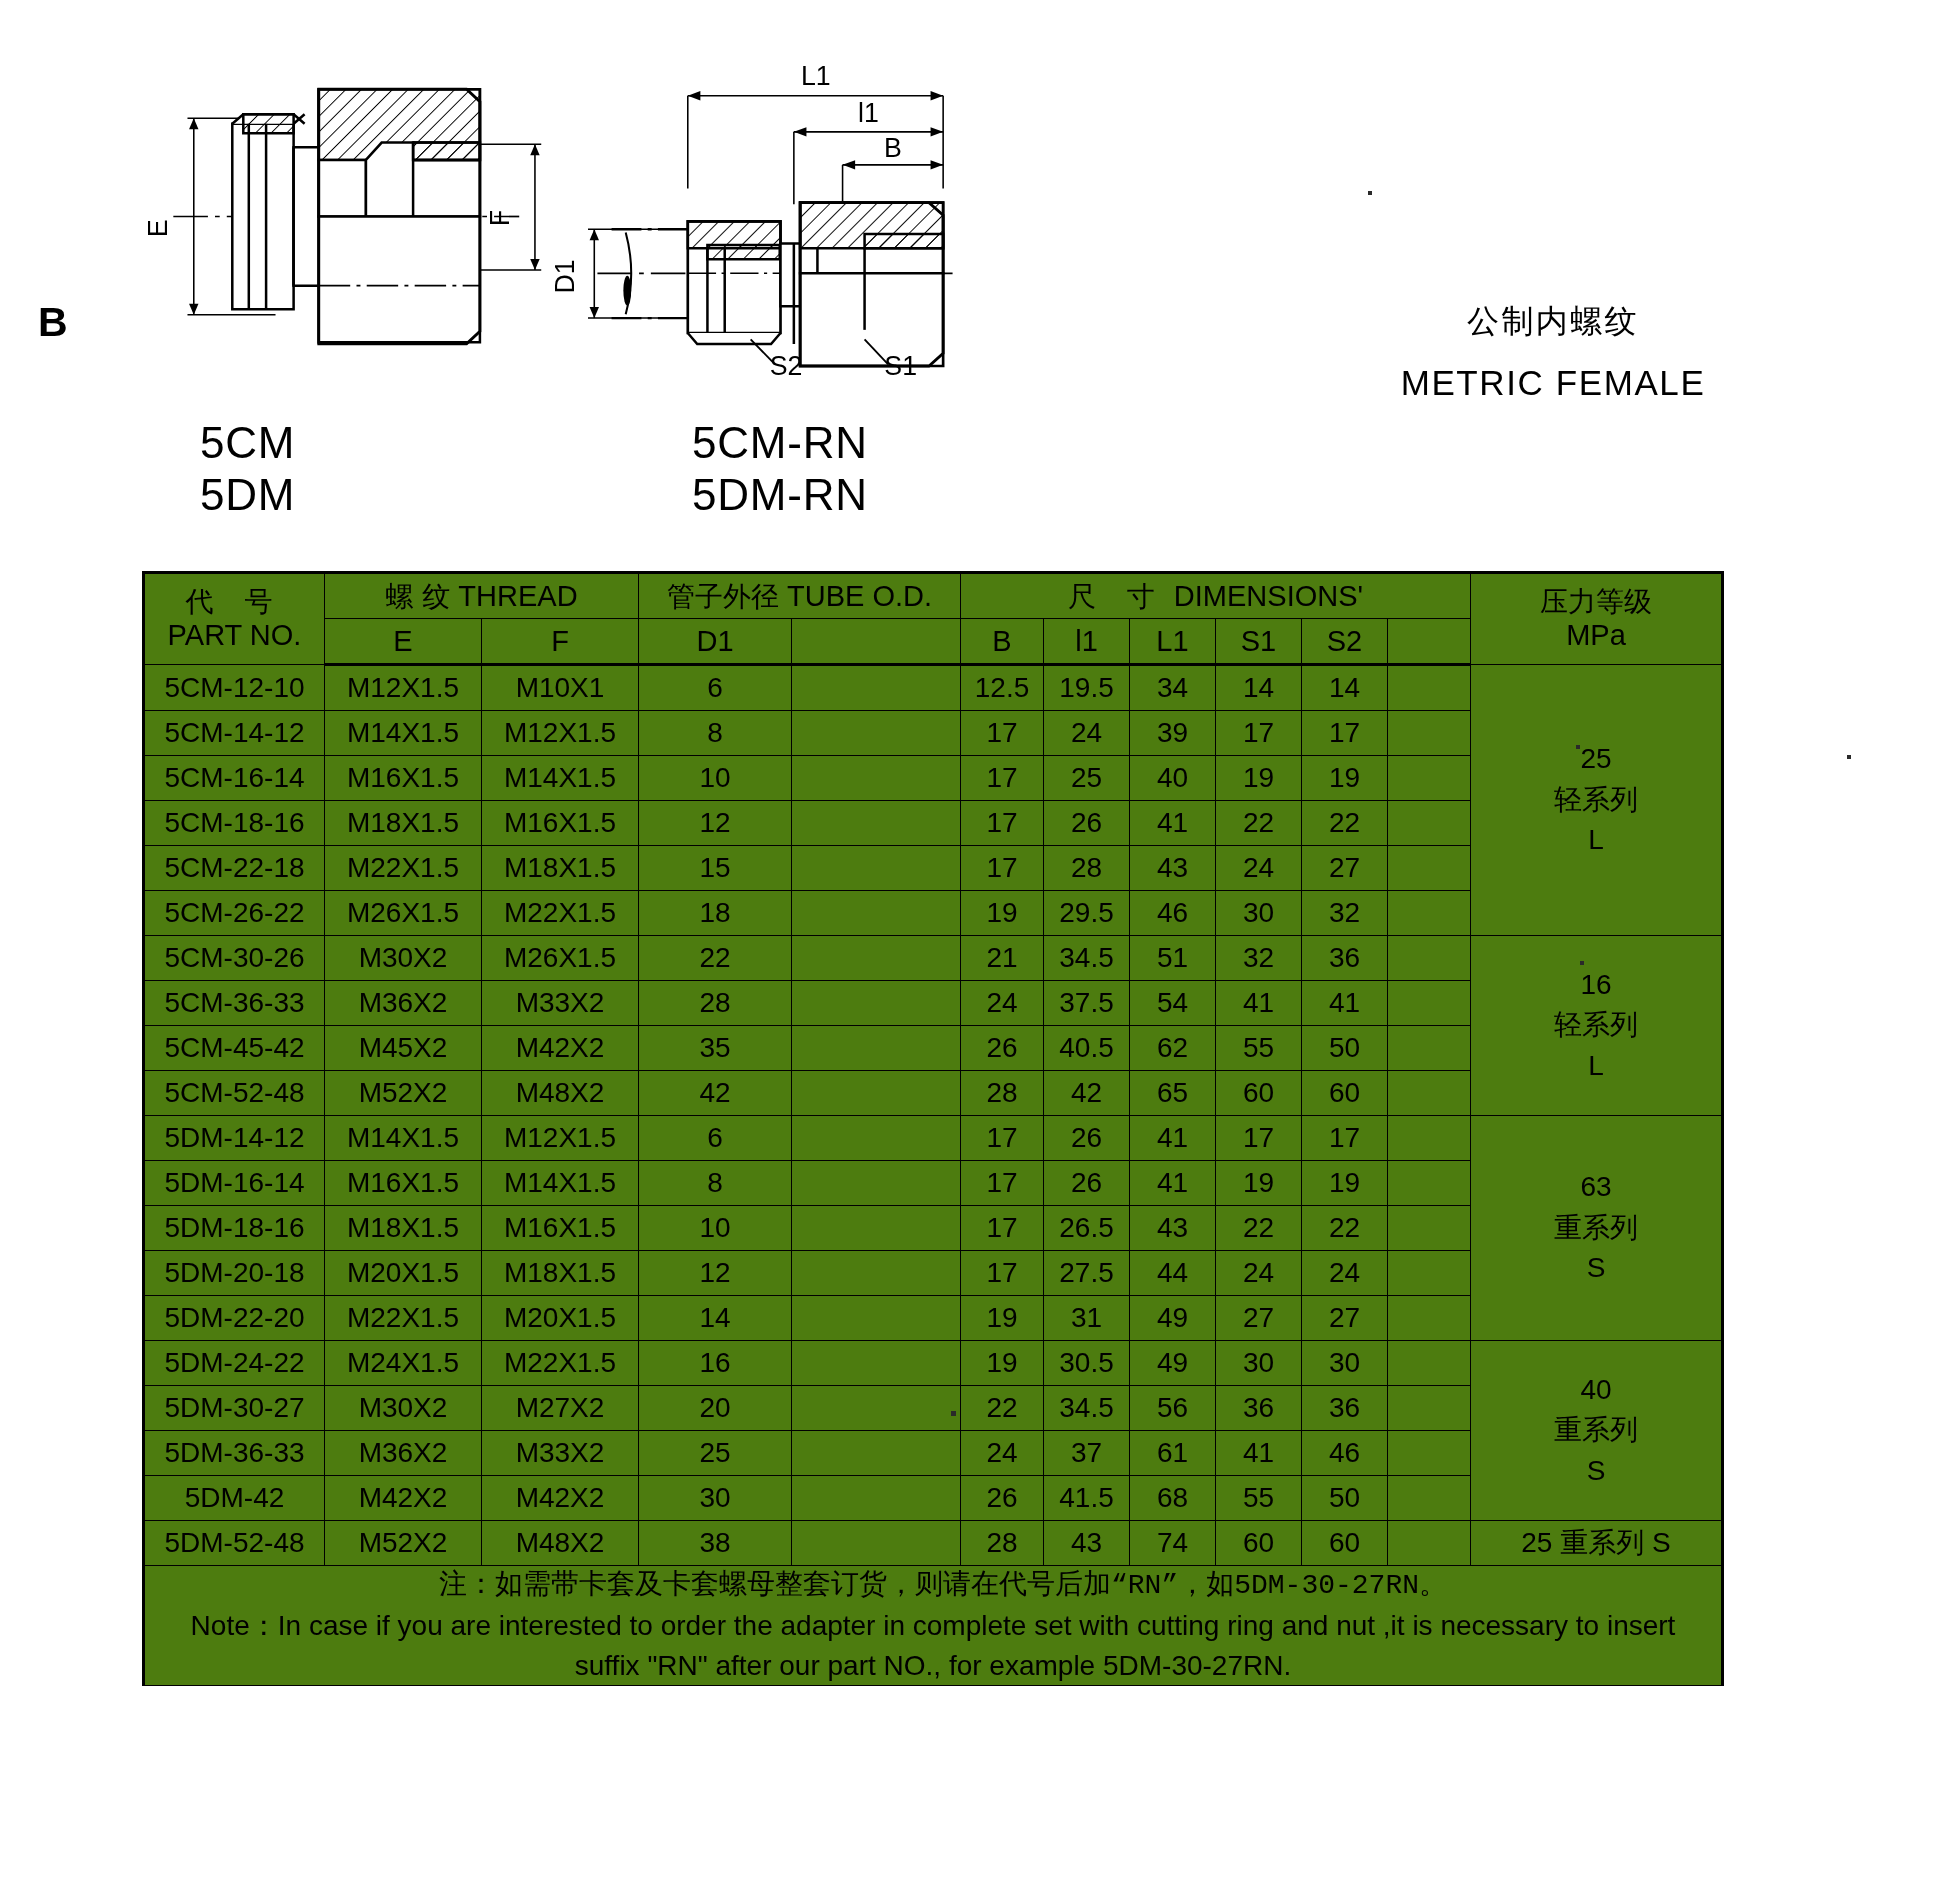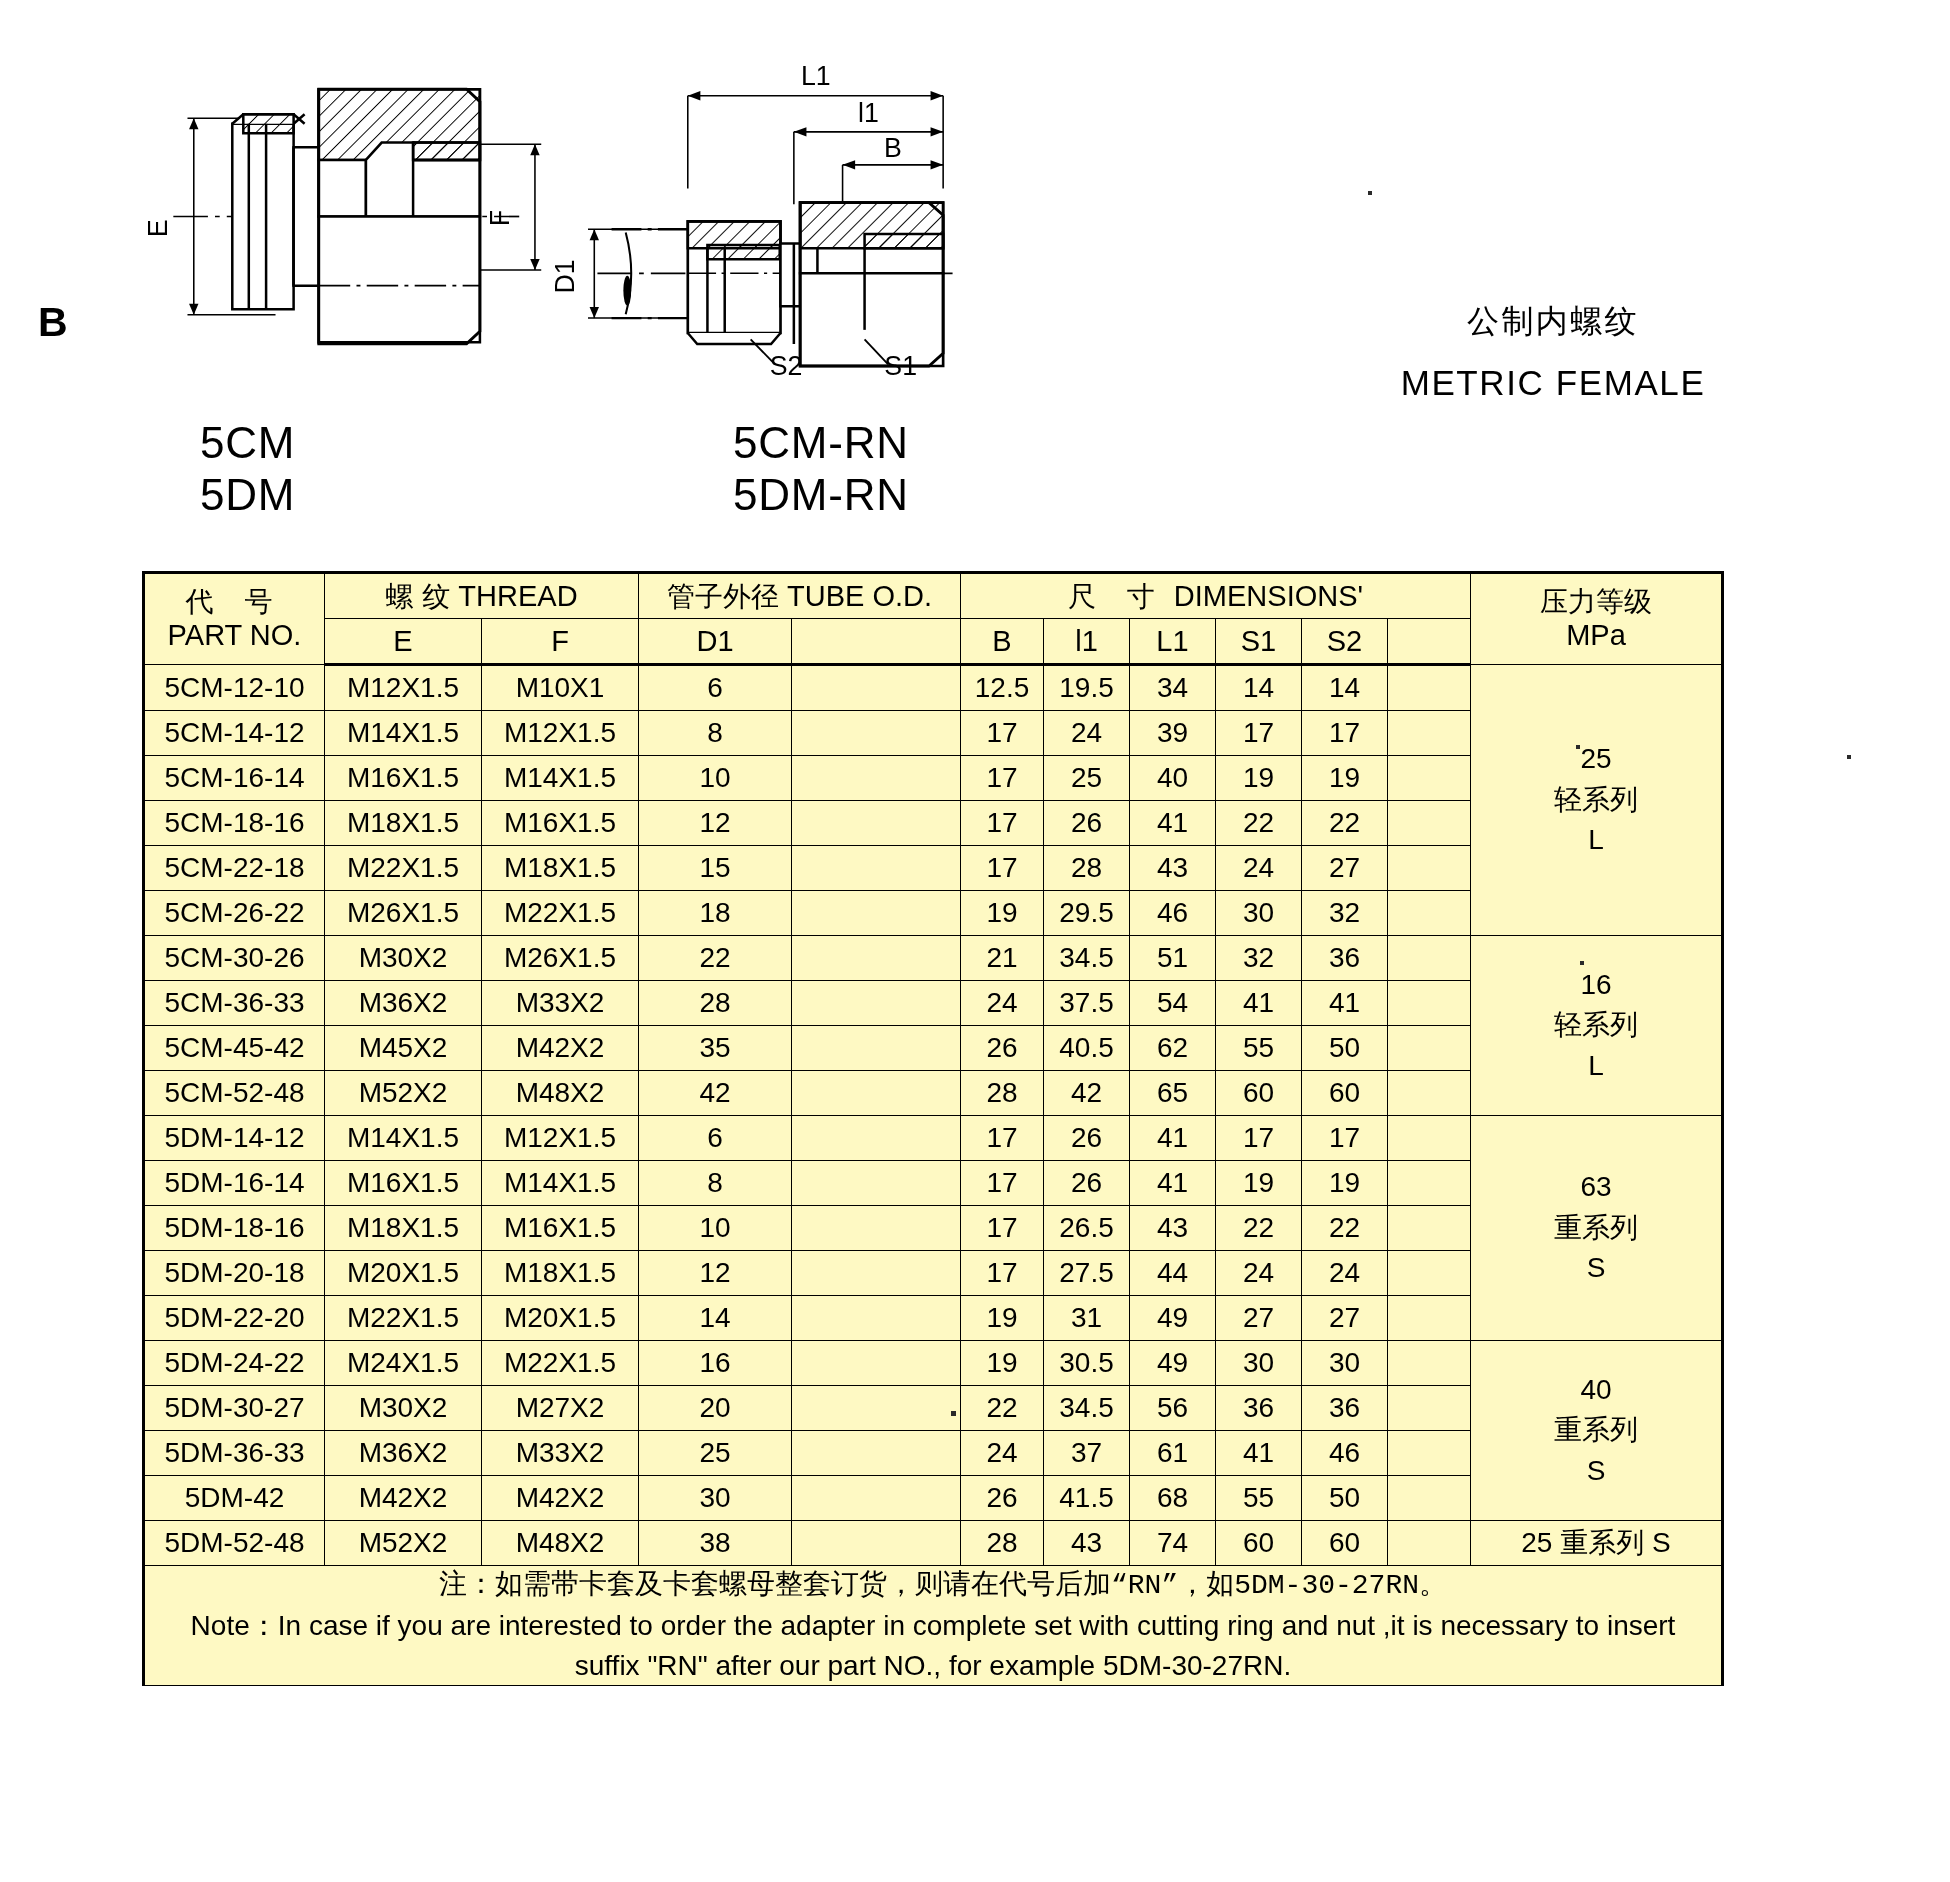--- a/index.html
+++ b/index.html
@@ -48,36 +48,36 @@
   }
 
   
   .drawing { position: absolute; }
   #drawing-left  { left: 126px; top: 75px;  width: 472px; height: 283px; }
   #drawing-right { left: 550px; top: 47px;  width: 472px; height: 330px; }
 
   
   .model-labels { position: absolute; }
   #models-left  { left: 200px; top: 417px; text-align: right; }
-  #models-right { left: 692px; top: 417px; margin-left: 41px; }
+  #models-right { left: 692px; top: 417px; }
   .model-name {
     font-size: 44px;
     line-height: 1.18;
     letter-spacing: 0.8px;
     white-space: nowrap;
   }
 
   
   #spec-table {
     position: absolute;
     left: 142px;
     top: 571px;
     border-collapse: collapse;
     table-layout: fixed;
-    background: #fef9c3;
+    background: #4d7c0f;
   }
   #spec-table td, #spec-table th {
     border: 1.6px solid #000;
     text-align: center;
     vertical-align: middle;
     font-size: 28px;
     font-weight: normal;
     padding: 0;
     height: 44px;
     font-family: "Liberation Sans", sans-serif;

